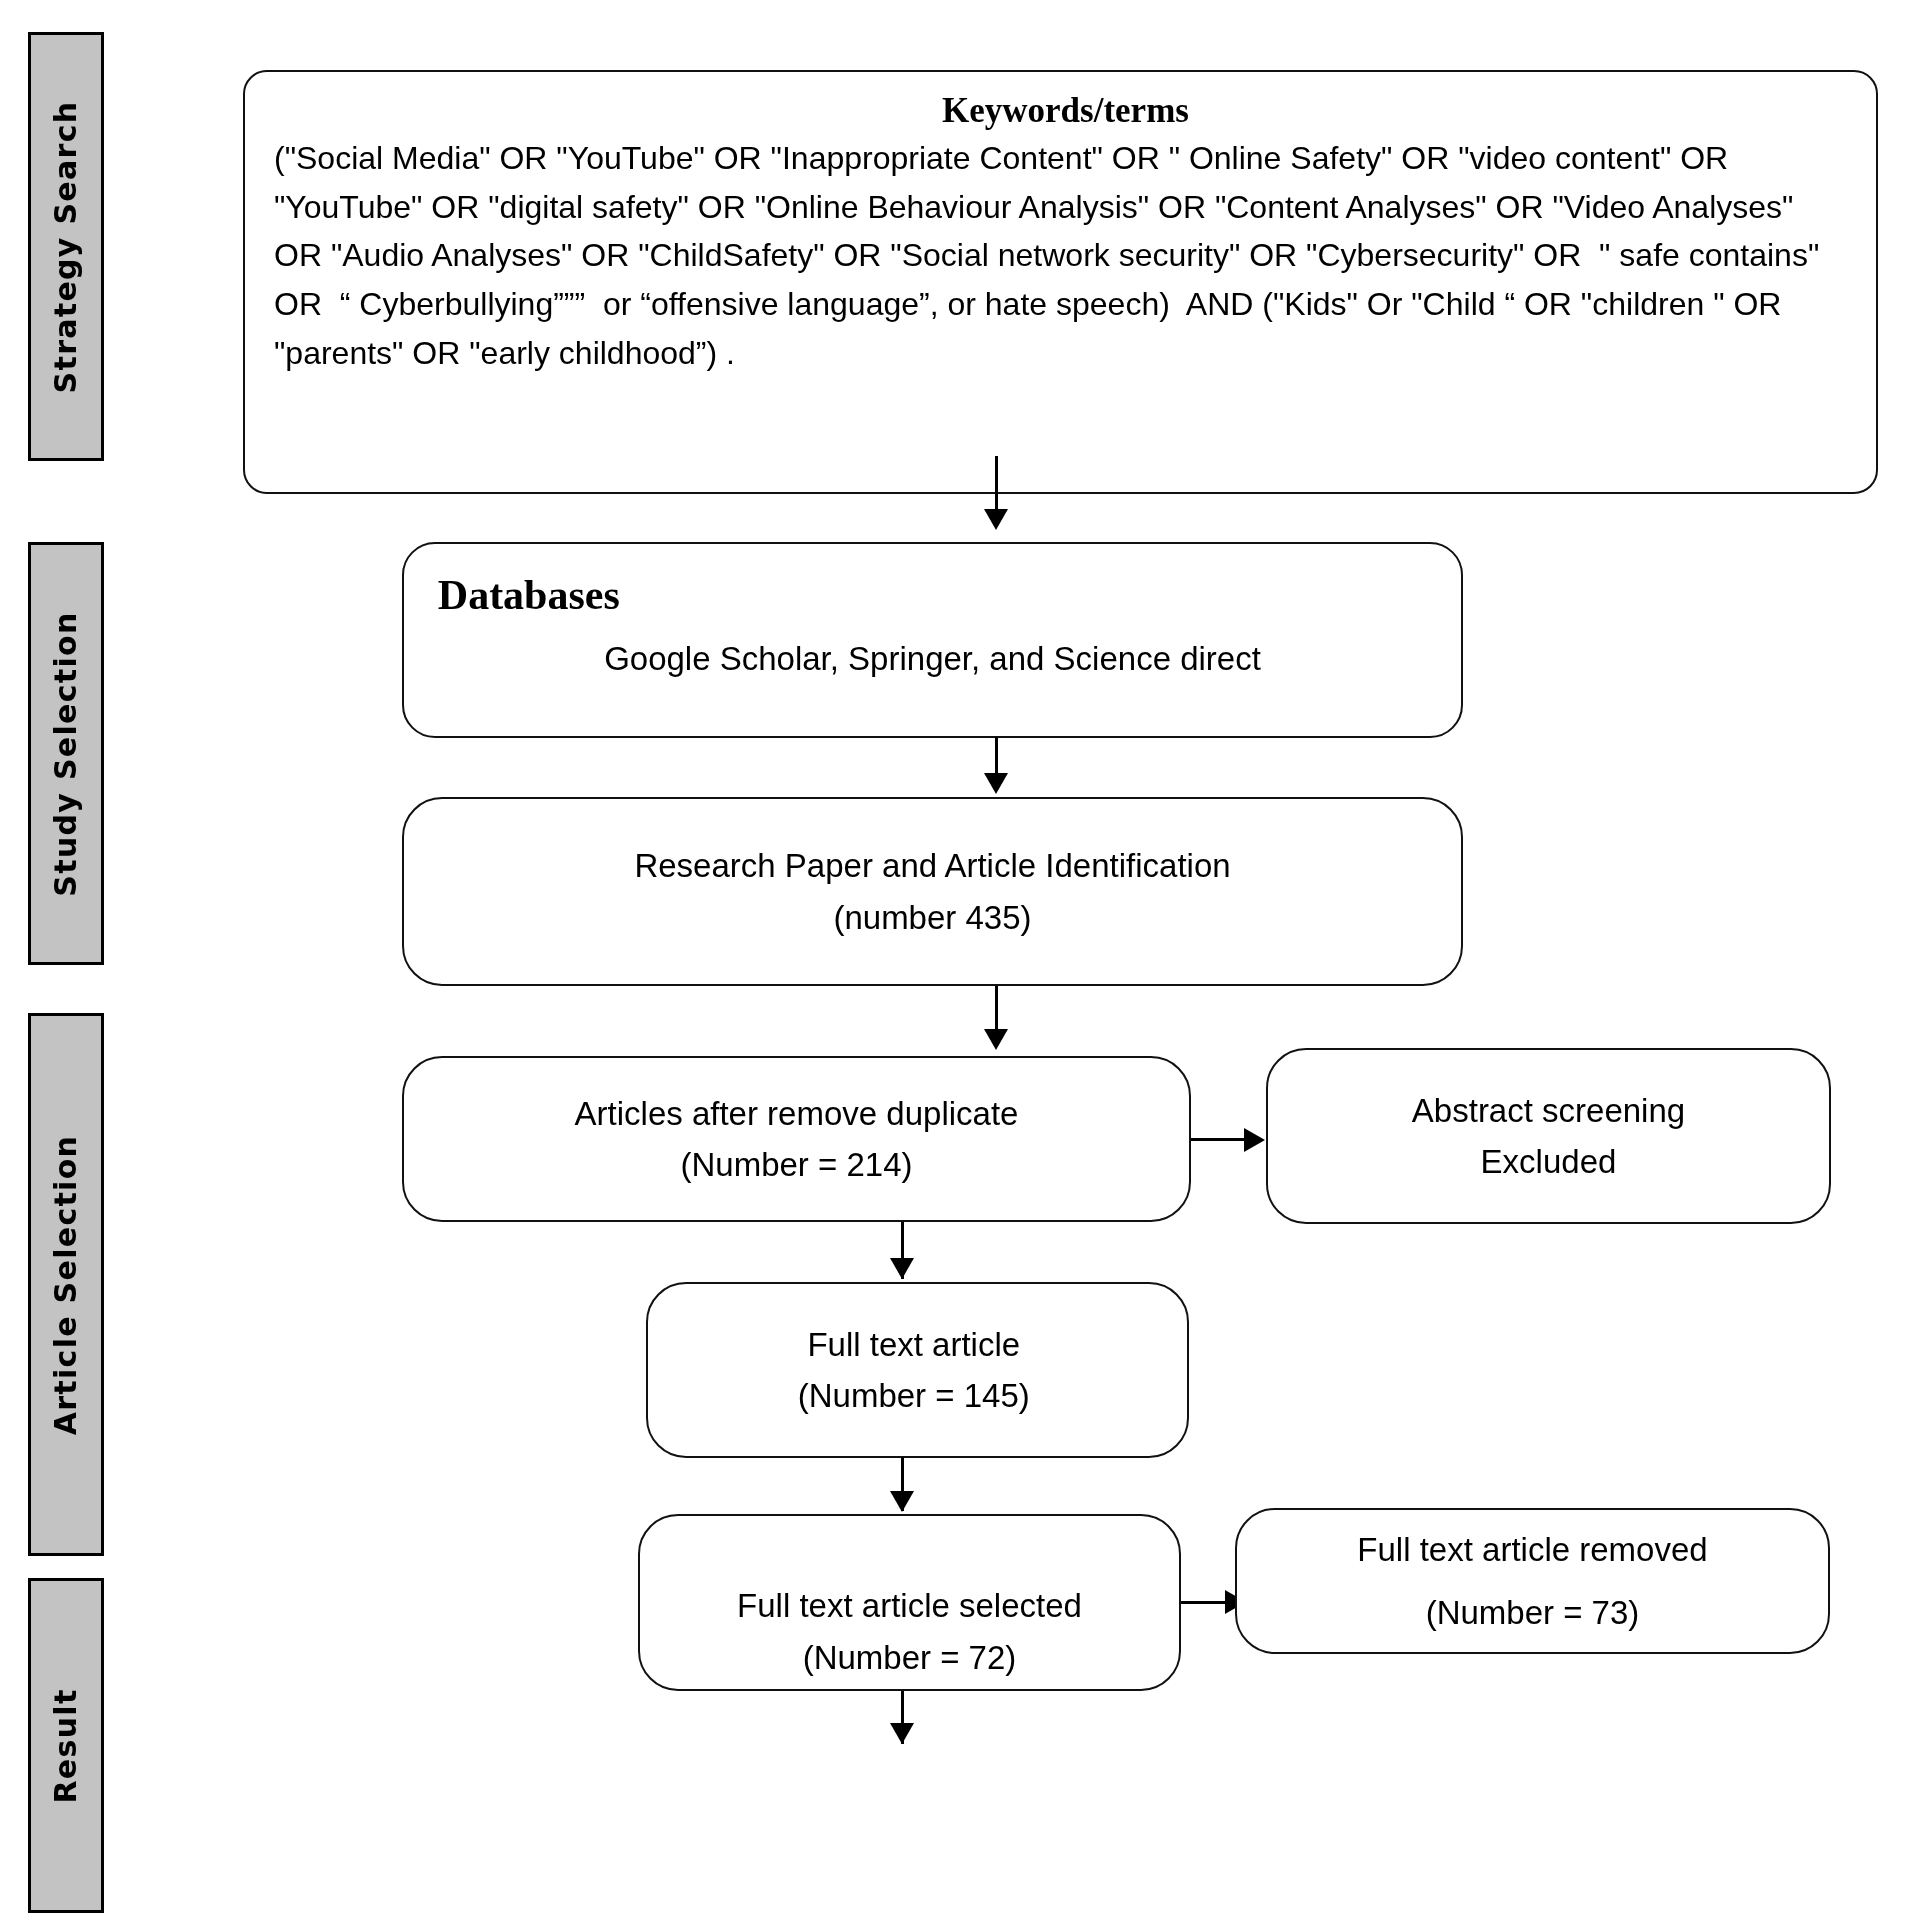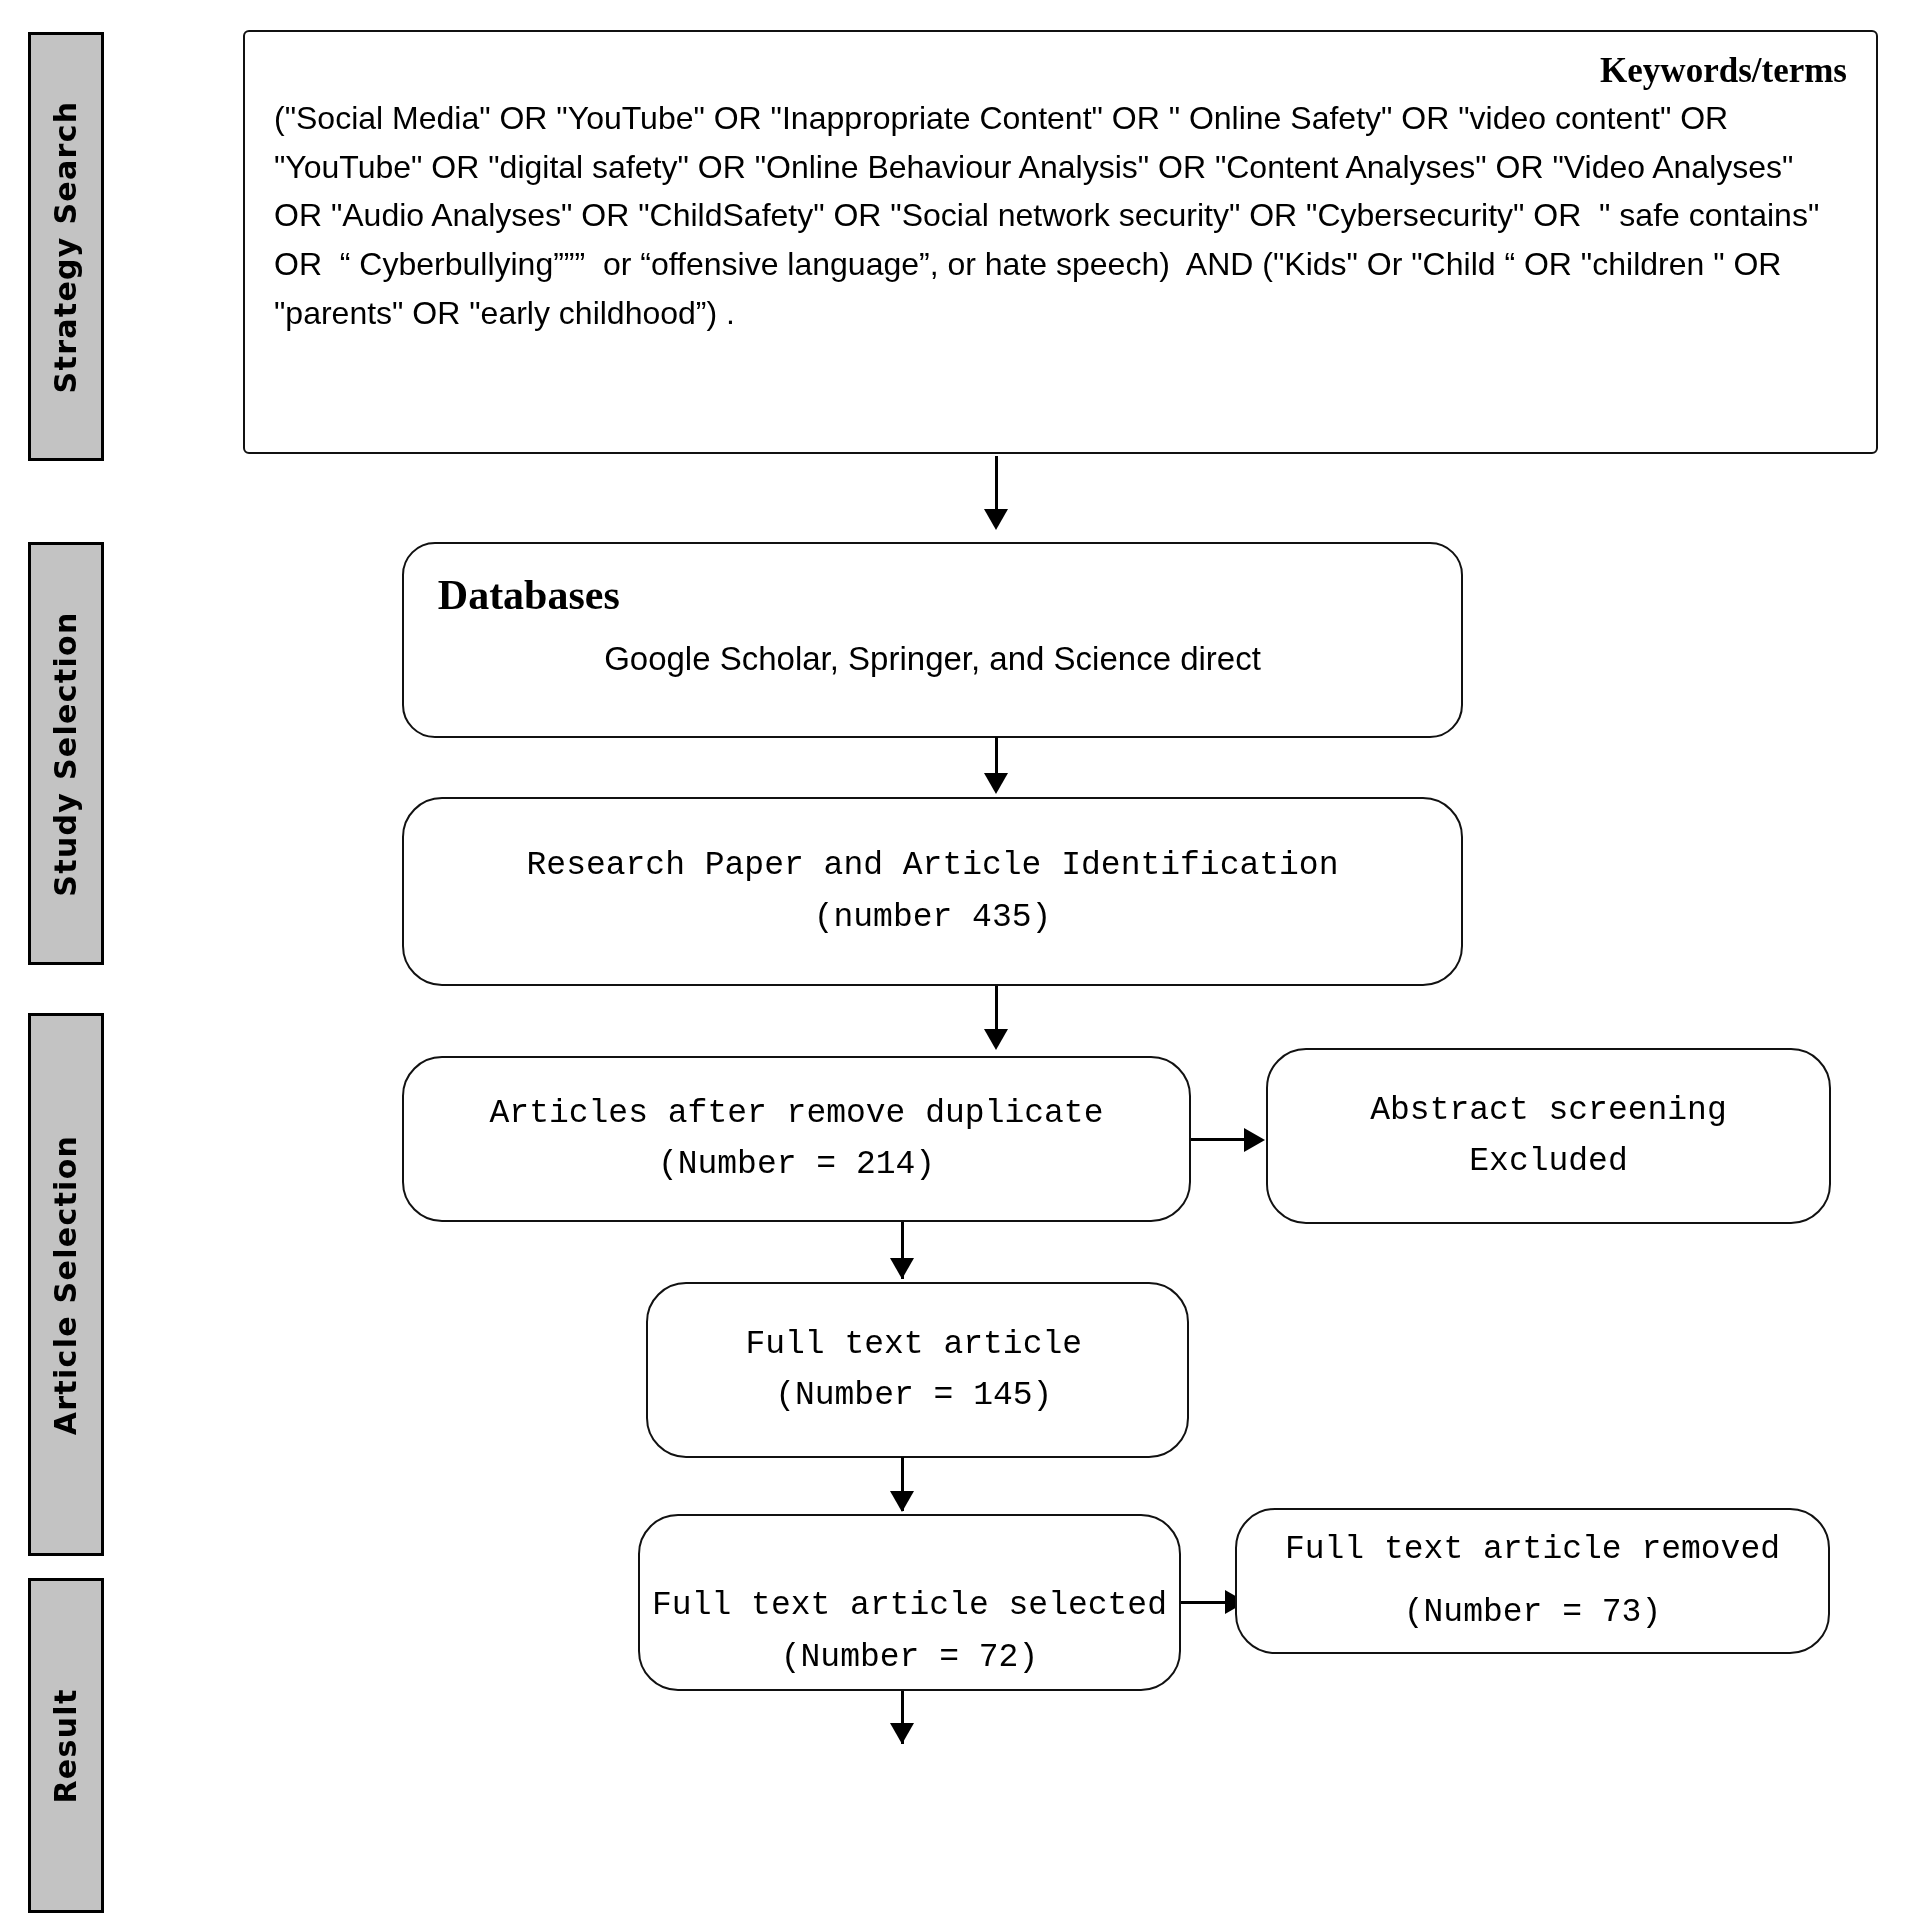--- a/index.html
+++ b/index.html
@@ -49,29 +49,30 @@
     display: flex;
     flex-direction: column;
     align-items: center;
     justify-content: center;
     text-align: center;
     font-family: "Liberation Sans", sans-serif;
     font-size: 33px;
     line-height: 1.55;
     padding: 6.3px 21.5px;
   }
-  .node .line { display: block; white-space: nowrap; font-family: Liberation Mono, monospace; }
+  .node .line { display: block; white-space: nowrap; }
 
   
   .node.keywords {
-    align-items: flex-end;
+    align-items: center;
     justify-content: flex-start;
     text-align: left;
     padding: 17.7px 29px 19px 29px;
-    border-radius: 6px;
+    border-radius: 24px;
+    margin-top: 40px;
   }
   .kw-heading {
     font-family: "Liberation Serif", serif;
     font-weight: bold;
     font-size: 35px;
     line-height: 1.2;
     margin: 0 0 2.5px 10px;
   }
   .kw-body {
     font-size: 32px;

